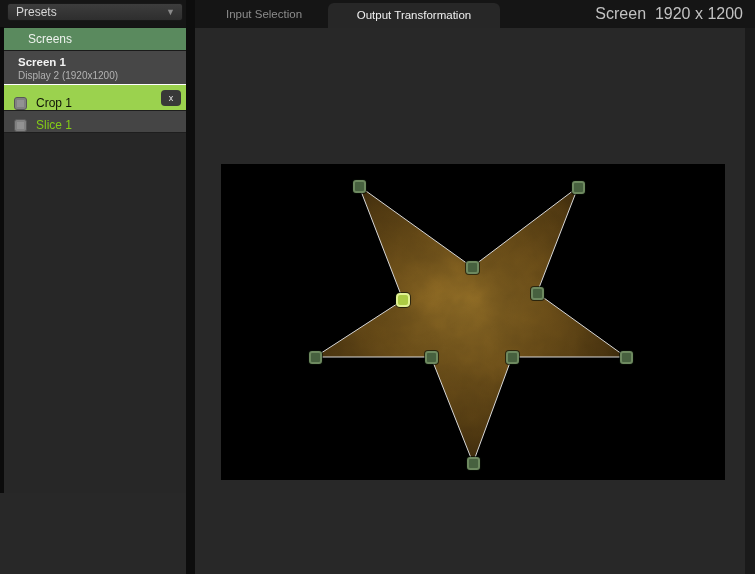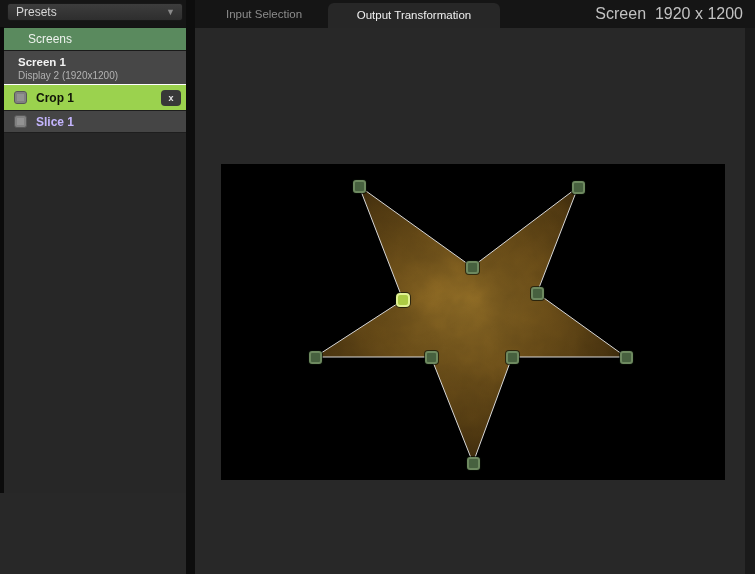--- a/index.html
+++ b/index.html
@@ -27,33 +27,33 @@
     height:24px;background:#5a8a5e;border-top:1px solid #131313;border-bottom:1px solid #1a1a1a;
     color:#eef2ee;font-size:12px;line-height:22px;padding-left:24px;
   }
   .screen-item{
     height:34px;background:#474747;border-bottom:1px solid #ffffff;
     padding:4px 0 0 14px;
   }
   .screen-title{font-size:11.5px;font-weight:bold;color:#f2f2f2;line-height:14px;}
   .screen-subtitle{font-size:10px;color:#b2b2b2;line-height:13px;}
   .layer-row{
-    position:relative;display:flex;align-items:center;
-    border-bottom:1px solid #1e1e1e;padding-left:10px;font-weight:bold;
+    position:relative;display:flex;align-items:flex-end;
+    border-bottom:1px solid #1e1e1e;padding-left:10px;
   }
   .layer-row.selected{height:26px;background:#9bd24e;}
   .layer-row.normal{height:22px;background:#454545;}
   .led{
     width:13px;height:13px;border-radius:3px;flex:0 0 auto;
     background:#929292;border:1px solid #575757;
     box-shadow:inset 0 0 0 2px #818181;cursor:pointer;
   }
   .layer-label{margin-left:9px;font-size:12px;}
   .layer-row.selected .layer-label{color:#101408;}
-  .layer-row.normal .layer-label{color:#c4b5fd;}
+  .layer-row.normal .layer-label{color:#84cc16;}
   .layer-close{
     position:absolute;right:5px;top:50%;margin-top:-8px;
     width:20px;height:16px;border-radius:4px;background:#383838;
     color:#e8e8e8;font-size:9px;line-height:16px;text-align:center;cursor:pointer;
   }
   
   .v-divider{position:absolute;left:186px;top:0;width:9px;height:574px;background:#0d0d0d;}
   
   .main{position:absolute;left:195px;top:0;width:560px;height:574px;}
   .tabbar{position:absolute;left:0;top:0;right:0;height:28px;background:#151515;}

